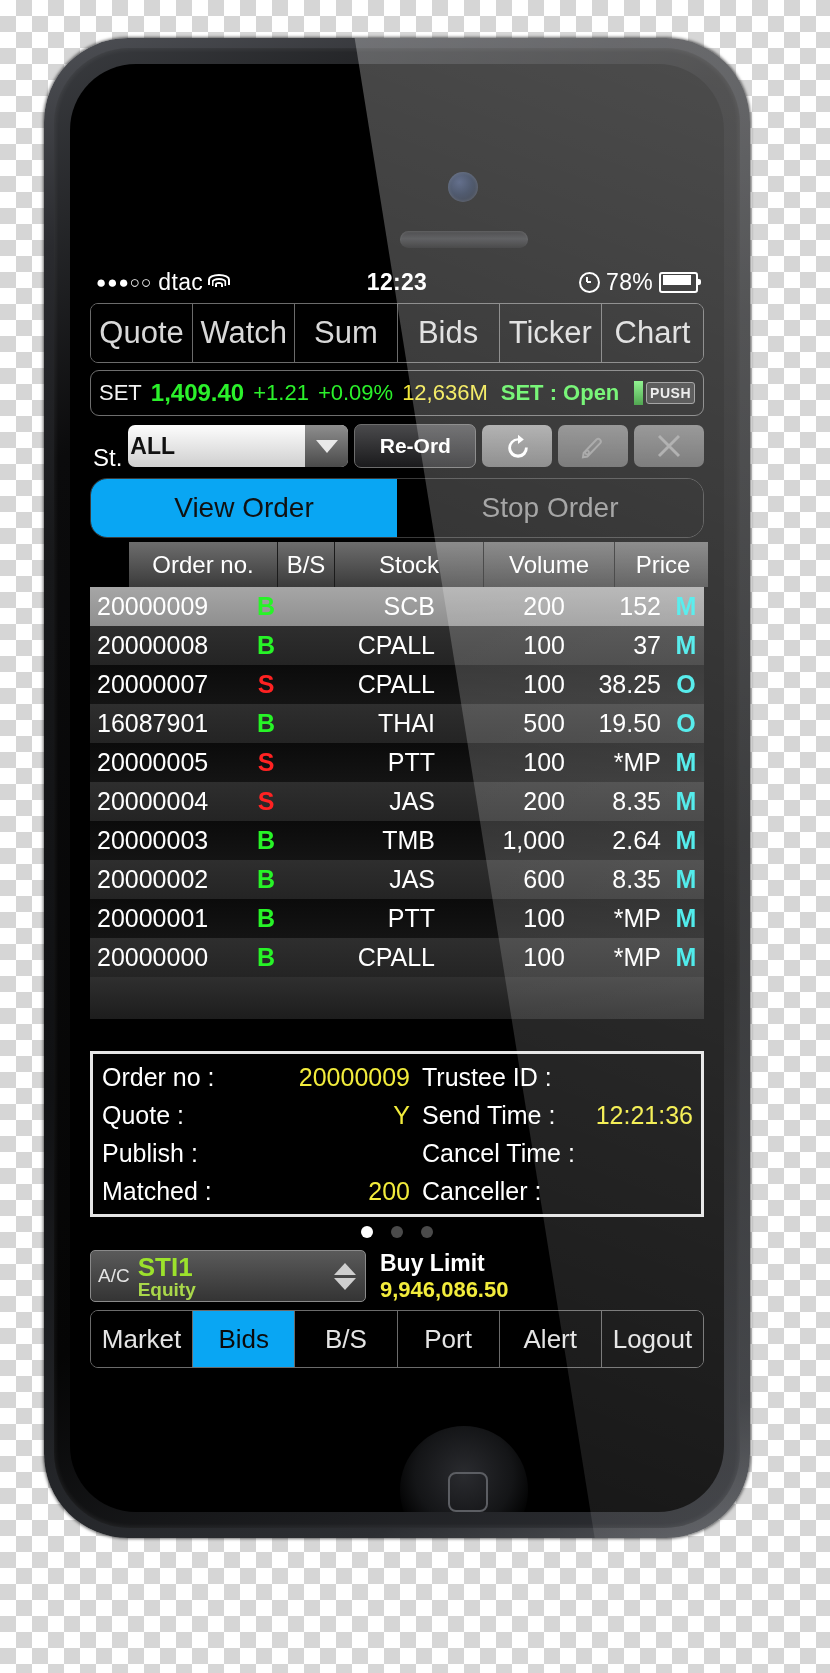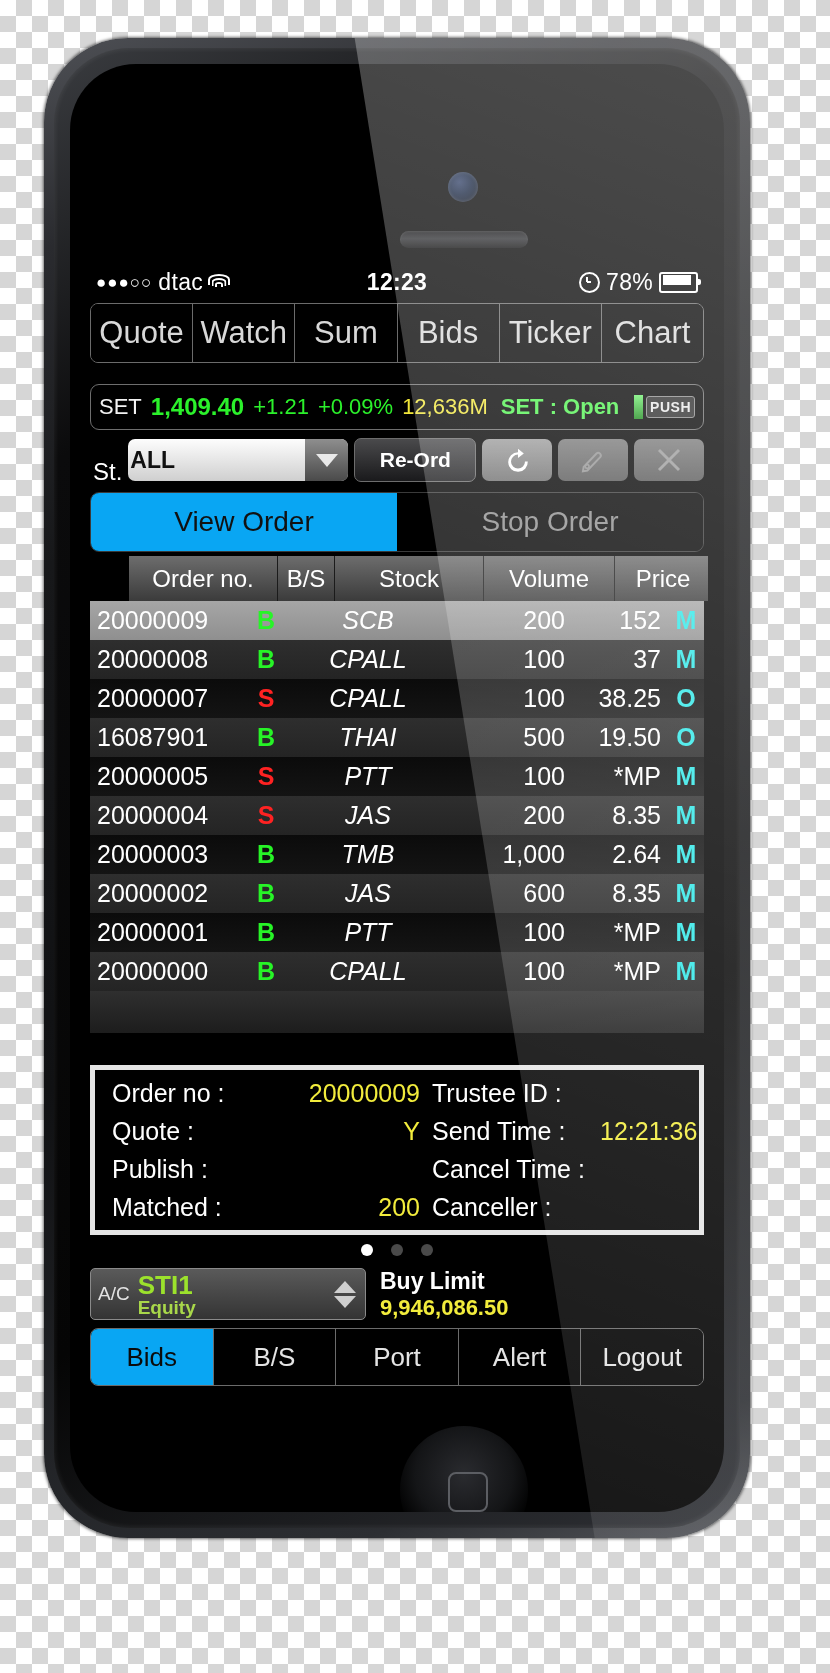--- a/index.html
+++ b/index.html
@@ -71,21 +71,21 @@
   .alarm:after{width:4px;height:2px;left:6px;top:7px;}
   .battery{display:inline-block;width:35px;height:17px;border:2px solid #fff;border-radius:3px;position:relative;}
   .battery:before{content:'';position:absolute;left:1.5px;top:1.5px;width:28px;height:10px;background:#fff;}
   .battery:after{content:'';position:absolute;right:-5px;top:5px;width:3px;height:6px;background:#fff;border-radius:0 2px 2px 0;}
   
   #tabbar{display:flex;height:58px;margin:2px 4px 0 4px;border:1px solid #6b6b6b;border-radius:8px;overflow:hidden;}
   #tabbar .tab{flex:1;display:flex;align-items:center;justify-content:center;
     font-size:31px;color:#d8d8d8;border-right:1px solid #6b6b6b;background:#000;}
   #tabbar .tab:last-child{border-right:none;}
   
-  #setbar{display:flex;align-items:center;height:44px;margin:21px 4px 0 4px;
+  #setbar{display:flex;align-items:center;height:44px;margin:7px 4px 0 4px;
     border:1px solid #6e6e6e;border-radius:9px;background:#000;padding:0 8px;gap:9px;font-size:22px;}
   .set-label{color:#f2f2f2;}
   .set-idx{color:#2bf12b;font-weight:bold;font-size:24px;}
   .set-chg{color:#2bf12b;}
   .set-pct{color:#2bf12b;}
   .set-vol{color:#f1e63a;}
   .set-status{color:#4ef24e;font-weight:bold;margin-left:4px;}
   .push{margin-left:auto;display:flex;align-items:center;gap:3px;}
   .push-bar{width:9px;height:24px;background:linear-gradient(180deg,#6ef06e,#1a8a1a);}
   .push-txt{font-size:14px;font-weight:bold;color:#e9e9e9;border:1px solid #8a8a8a;
@@ -103,21 +103,21 @@
   #reord{flex:0 0 120px;height:42px;border-radius:7px;display:flex;align-items:center;justify-content:center;
     background:linear-gradient(180deg,#4a4a4c,#1a1a1c);border:1px solid #6d6d6d;
     color:#fff;font-weight:bold;font-size:21px;}
   .tbtn{flex:1;height:42px;border-radius:7px;display:flex;align-items:center;justify-content:center;
     background:linear-gradient(180deg,#9c9c9c,#6f6f6f);}
   .tbtn.disabled{opacity:.78;}
   .ico-refresh{width:26px;height:26px;position:relative;}
   .ico-refresh svg{display:block;}
   .ico-pencil svg,.ico-x svg{display:block;}
   
-  #segment{display:flex;height:58px;margin:8px 4px 0 4px;border-radius:9px;overflow:hidden;border:1px solid #3a3a3a;}
+  #segment{display:flex;height:58px;margin:8px 4px 0 4px;border-radius:17px;overflow:hidden;border:1px solid #3a3a3a;}
   #segment .seg{flex:1;display:flex;align-items:center;justify-content:center;font-size:28px;}
   #segment .seg.active{background:#09a6f3;color:#111;}
   #segment .seg.inactive{background:#000;color:#8d8d8d;}
   
   #thead{display:flex;height:45px;margin:4px 4px 0 4px;padding-left:39px;}
   #thead .th{display:flex;align-items:center;justify-content:center;font-size:24px;color:#fff;
     background:linear-gradient(180deg,#6d6d6d,#3b3b3b);border-right:1px solid #1b1b1b;}
   #thead .th:last-child{border-right:none;}
   .c-ord{flex:0 0 148px;}
   .c-bs{flex:0 0 56px;}
@@ -126,29 +126,29 @@
   .c-prc{flex:0 0 96px;}
   .c-st{flex:1;}
   #tbody{margin:0 4px;}
   .row{display:flex;height:39px;align-items:center;font-size:25px;}
   .row.sel{background:linear-gradient(180deg,#a6a6a6,#8f8f8f);color:#fff;}
   .row.odd{background:linear-gradient(180deg,#0b0b0b,#141414);}
   .row.even{background:linear-gradient(180deg,#2e2e2e,#242424);}
   .row .cell{padding:0 7px;box-sizing:border-box;white-space:nowrap;}
   .row .c-ord{text-align:left;}
   .row .c-bs{text-align:center;font-weight:bold;}
-  .row .c-stk{text-align:center;font-style:italic;}
+  .row .c-stk{text-align:right;}
   .row .c-vol{text-align:right;}
   .row .c-prc{text-align:right;}
   .row .c-st{text-align:center;color:#2ee8e8;font-weight:bold;}
   .bs-B{color:#27f427;}
   .bs-S{color:#ff2222;}
   #tfill{margin:0 4px;height:42px;background:linear-gradient(180deg,#2f2f2f,#1d1d1d);}
   
-  #detail{margin:32px 4px 0 4px;border:5px solid #e5e5e5;padding:4px 8px;}
+  #detail{margin:32px 4px 0 4px;border:3px solid #e5e5e5;padding:4px 0;}
   .drow{display:flex;height:38px;align-items:center;font-size:25px;}
   .dl{flex:0 0 168px;padding-left:9px;color:#fff;}
   .dv{flex:0 0 140px;text-align:right;color:#f2ec3c;padding-right:12px;}
   .dl2{flex:0 0 168px;color:#fff;}
   .dv2{flex:1;text-align:right;color:#f2ec3c;padding-right:8px;}
   #dots{display:flex;gap:18px;justify-content:center;align-items:center;height:30px;}
   #dots span{width:12px;height:12px;border-radius:50%;background:#4a4a4a;}
   #dots span.on{background:#fff;}
   
   #acctrow{display:flex;align-items:center;margin:2px 4px 0 4px;height:54px;gap:14px;}
@@ -414,20 +414,21 @@
             <b class="dn"></b>
         </span>
       </div>
       <div id="buylimit">
         <span class="bl">Buy Limit</span>
         <span class="bv">9,946,086.50</span>
       </div>
     </div>
 
     <div id="bottomnav">
+      <div class="bn">Market</div>
       <div class="bn active">Bids</div>
       <div class="bn">B/S</div>
       <div class="bn">Port</div>
       <div class="bn">Alert</div>
       <div class="bn">Logout</div>
     </div>
 
   </div>
 
   <div id="glare"></div>

